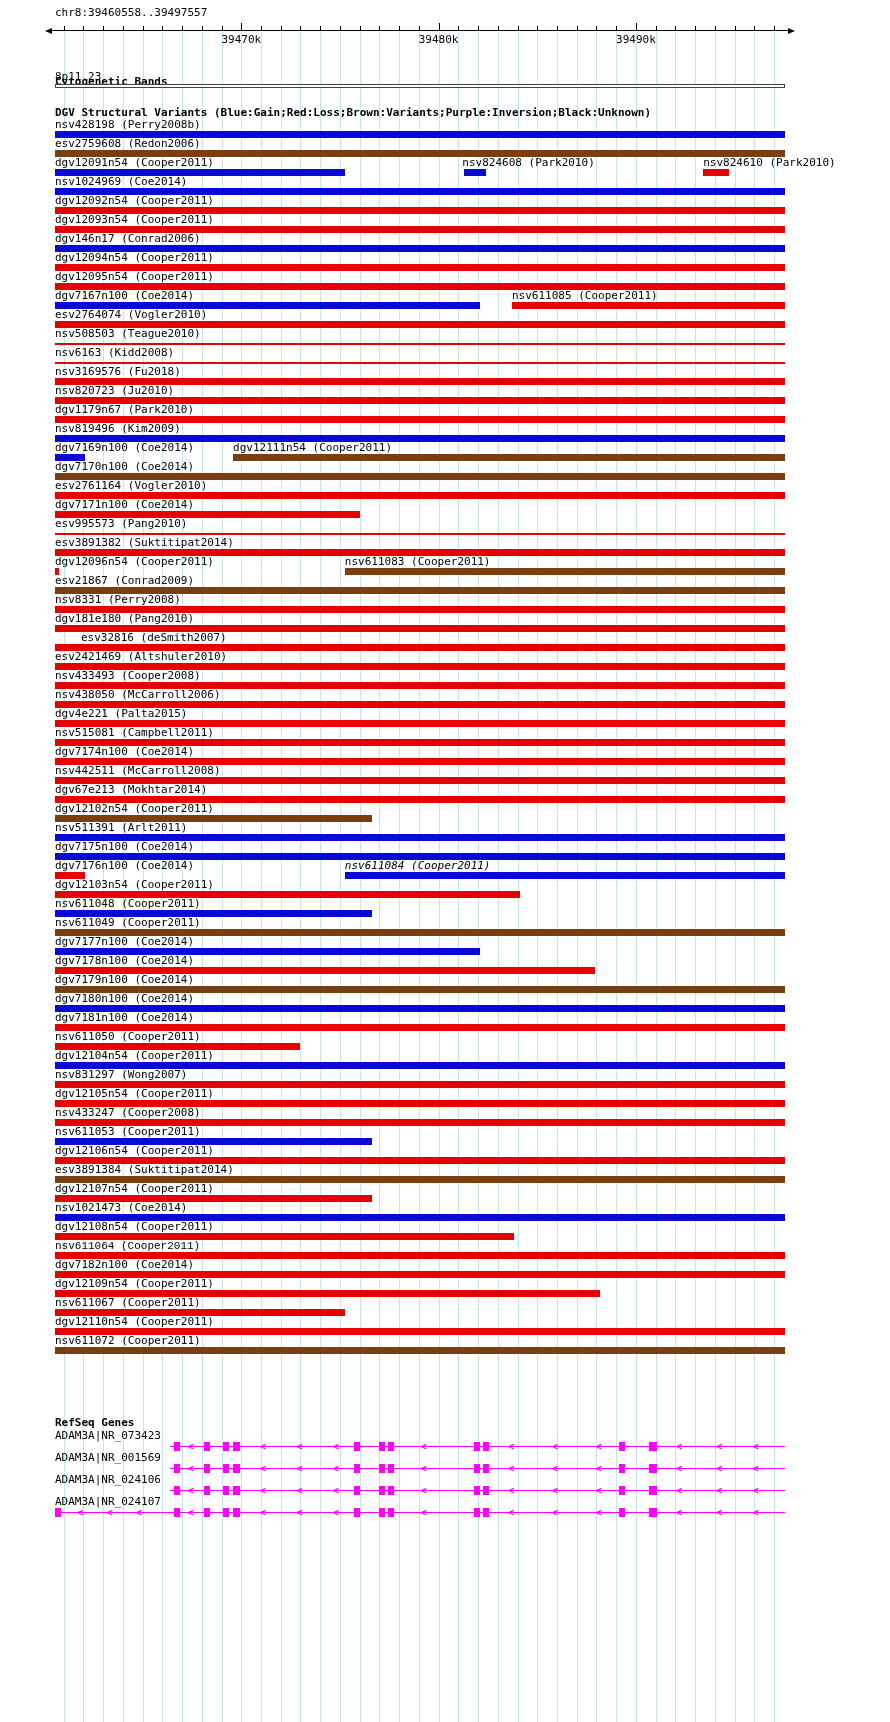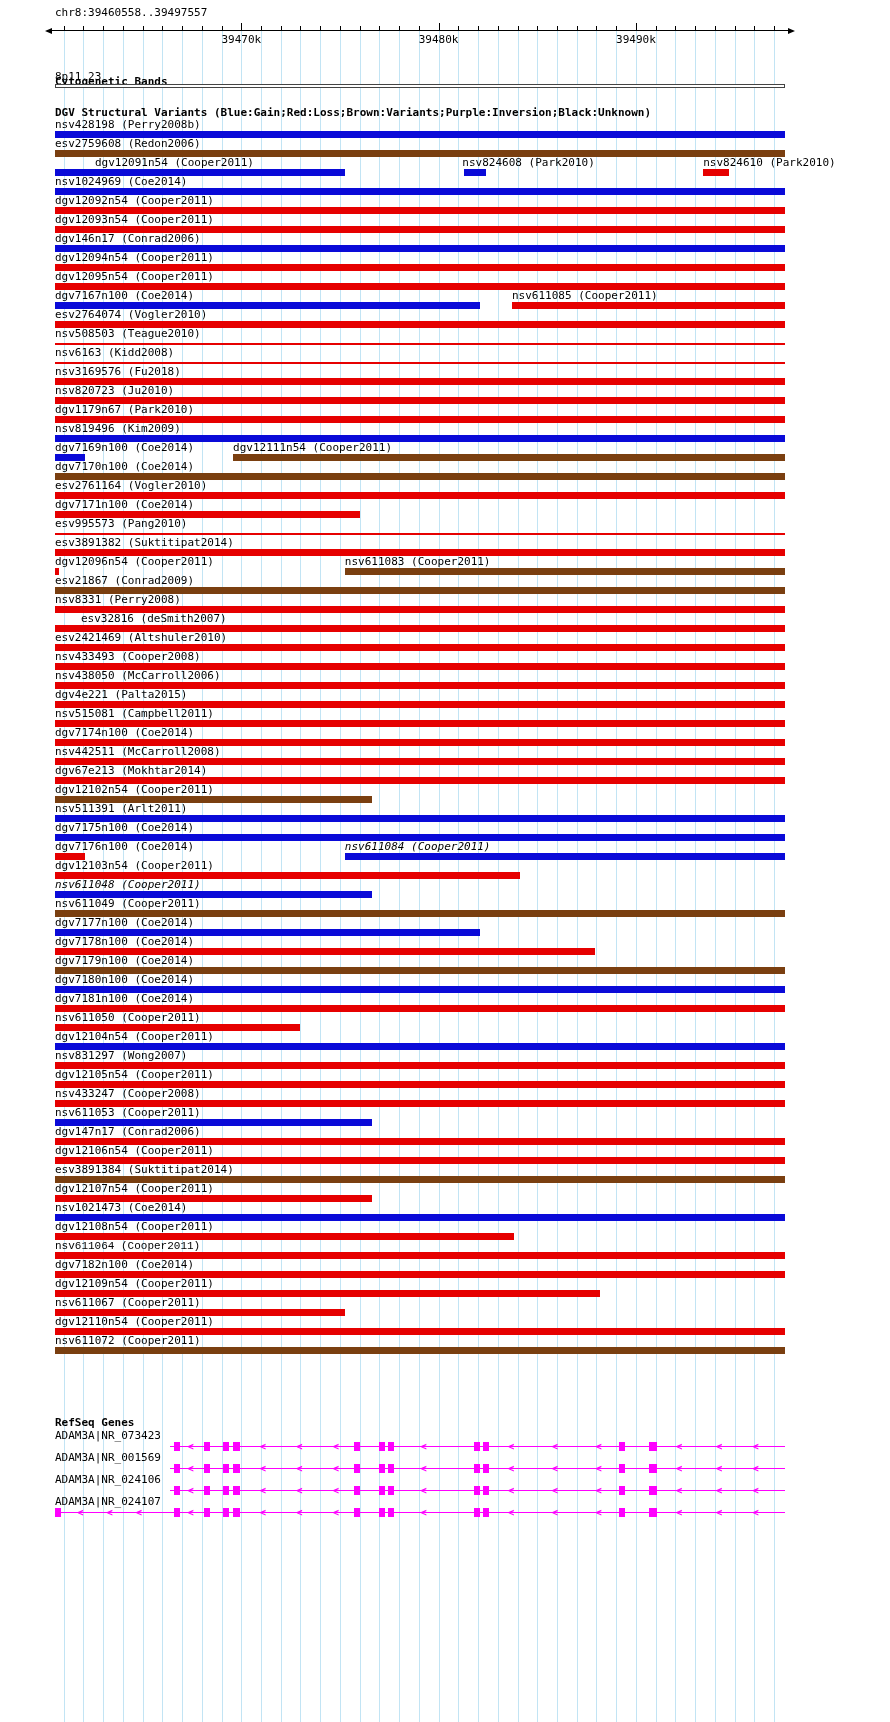--- a/index.html
+++ b/index.html
@@ -147,21 +147,21 @@
       <div class="trow">
         <div class="labline">
           <span class="flabel" style="left: 0%;">esv2759608 (Redon2006)</span>
         </div>
         <div class="barline">
           <div class="fbar" style="left: 0%; width: 100%; background: rgb(122, 63, 16);"></div>
         </div>
       </div>
       <div class="trow">
         <div class="labline">
-          <span class="flabel" style="left: 0%; margin-left: 40px;">dgv12091n54 (Cooper2011)</span>
+          <span class="flabel" style="left: 0%;">dgv12091n54 (Cooper2011)</span>
           <span class="flabel" style="left: 55.8%;">nsv824608 (Park2010)</span>
           <span class="flabel" style="left: 88.8%;">nsv824610 (Park2010)</span>
         </div>
         <div class="barline">
           <div class="fbar" style="left: 0%; width: 39.7%; background: rgb(10, 10, 216);"></div>
           <div class="fbar" style="left: 56%; width: 3%; background: rgb(10, 10, 216);"></div>
           <div class="fbar" style="left: 88.8%; width: 3.5%; background: rgb(230, 0, 0);"></div>
         </div>
       </div>
       <div class="trow">
@@ -349,20 +349,28 @@
       <div class="trow">
         <div class="labline">
           <span class="flabel" style="left: 0%;">nsv8331 (Perry2008)</span>
         </div>
         <div class="barline">
           <div class="fbar" style="left: 0%; width: 100%; background: rgb(230, 0, 0);"></div>
         </div>
       </div>
       <div class="trow">
         <div class="labline">
+          <span class="flabel" style="left: 0%;">dgv181e180 (Pang2010)</span>
+        </div>
+        <div class="barline">
+          <div class="fbar" style="left: 0%; width: 100%; background: rgb(230, 0, 0);"></div>
+        </div>
+      </div>
+      <div class="trow">
+        <div class="labline">
           <span class="flabel" style="left: 0%; margin-left: 26px;">esv32816 (deSmith2007)</span>
         </div>
         <div class="barline">
           <div class="fbar" style="left: 0%; width: 100%; background: rgb(230, 0, 0);"></div>
         </div>
       </div>
       <div class="trow">
         <div class="labline">
           <span class="flabel" style="left: 0%;">esv2421469 (Altshuler2010)</span>
         </div>
@@ -463,21 +471,21 @@
       <div class="trow">
         <div class="labline">
           <span class="flabel" style="left: 0%;">dgv12103n54 (Cooper2011)</span>
         </div>
         <div class="barline">
           <div class="fbar" style="left: 0%; width: 63.7%; background: rgb(230, 0, 0);"></div>
         </div>
       </div>
       <div class="trow">
         <div class="labline">
-          <span class="flabel" style="left: 0%; font-style: italic;">nsv611048 (Cooper2011)</span>
+          <span class="flabel" style="left: 0%;">nsv611048 (Cooper2011)</span>
         </div>
         <div class="barline">
           <div class="fbar" style="left: 0%; width: 43.4%; background: rgb(10, 10, 216);"></div>
         </div>
       </div>
       <div class="trow">
         <div class="labline">
           <span class="flabel" style="left: 0%;">nsv611049 (Cooper2011)</span>
         </div>
         <div class="barline">
@@ -563,28 +571,20 @@
         <div class="barline">
           <div class="fbar" style="left: 0%; width: 100%; background: rgb(230, 0, 0);"></div>
         </div>
       </div>
       <div class="trow">
         <div class="labline">
           <span class="flabel" style="left: 0%;">nsv611053 (Cooper2011)</span>
         </div>
         <div class="barline">
           <div class="fbar" style="left: 0%; width: 43.4%; background: rgb(10, 10, 216);"></div>
-        </div>
-      </div>
-      <div class="trow">
-        <div class="labline">
-          <span class="flabel" style="left: 0%;">dgv147n17 (Conrad2006)</span>
-        </div>
-        <div class="barline">
-          <div class="fbar" style="left: 0%; width: 100%; background: rgb(230, 0, 0);"></div>
         </div>
       </div>
       <div class="trow">
         <div class="labline">
           <span class="flabel" style="left: 0%;">dgv12106n54 (Cooper2011)</span>
         </div>
         <div class="barline">
           <div class="fbar" style="left: 0%; width: 100%; background: rgb(230, 0, 0);"></div>
         </div>
       </div>

